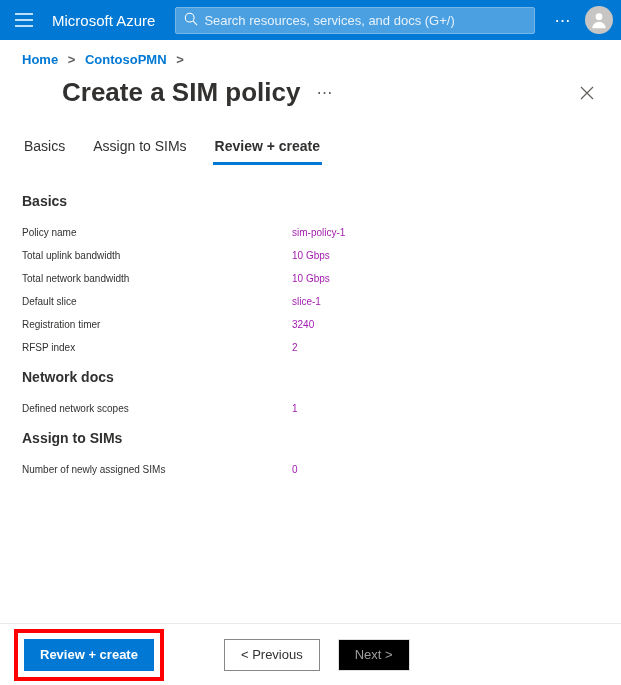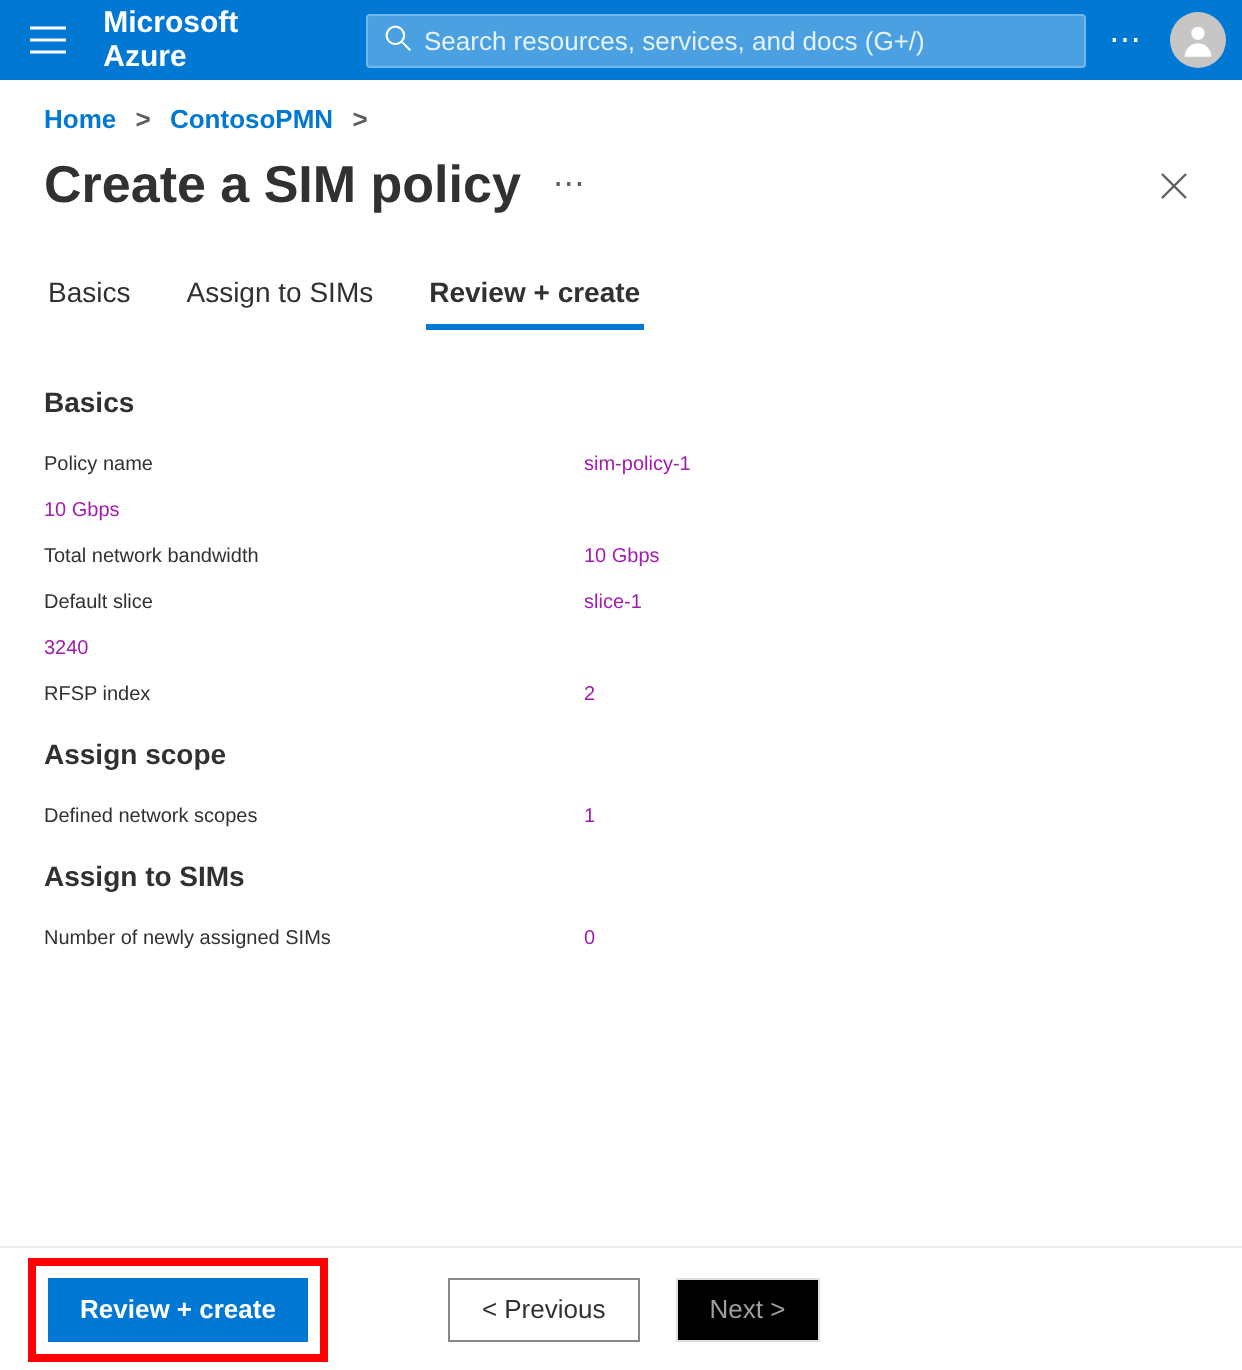--- a/index.html
+++ b/index.html
@@ -22,21 +22,21 @@
       gap: 8px;
       color: #fff;
     }
     .hamburger-icon {
       width: 32px; height: 32px;
       display: flex; align-items: center; justify-content: center;
       cursor: pointer;
     }
     .brand {
       font-size: 15px;
-      font-weight: 700;
+      font-weight: 400;
       padding: 0 12px 0 4px;
     }
     .searchbox {
       flex: 0 0 360px;
       height: 27px;
       background: #4ba0e1;
       border: 1px solid #74b7eb;
       border-radius: 2px;
       display: flex;
       align-items: center;
@@ -80,20 +80,21 @@
       font-size: 13px;
       color: #0078d4;
       font-weight: bold;
     }
     .breadcrumb .bc-item { color:#0078d4; cursor:pointer; }
     .breadcrumb .sep { color:#605e5c; padding: 0 6px; }
     .page-header {
       display:flex;
       align-items:center;
       padding: 4px 22px 14px;
+      margin-left: 40px;
     }
     .page-title {
       font-size: 26px;
       font-weight: 600;
       color:#323130;
     }
     .title-ellipsis {
       margin-left: 16px;
       color:#605e5c;
       font-size: 16px;
@@ -247,39 +248,41 @@
 </div>
 
 <div class="content">
 
   <div class="section-heading">Basics</div>
   <div class="kv-row">
       <div class="kv-label">Policy name</div>
       <div class="kv-value">sim-policy-1</div>
     </div>
   <div class="kv-row">
+      <div class="kv-label">Total uplink bandwidth</div>
       <div class="kv-value">10 Gbps</div>
     </div>
   <div class="kv-row">
       <div class="kv-label">Total network bandwidth</div>
       <div class="kv-value">10 Gbps</div>
     </div>
   <div class="kv-row">
       <div class="kv-label">Default slice</div>
       <div class="kv-value">slice-1</div>
     </div>
   <div class="kv-row">
+      <div class="kv-label">Registration timer</div>
       <div class="kv-value">3240</div>
     </div>
   <div class="kv-row">
       <div class="kv-label">RFSP index</div>
       <div class="kv-value">2</div>
     </div>
 
-  <div class="section-heading">Assign scope</div>
+  <div class="section-heading">Network docs</div>
   <div class="kv-row">
       <div class="kv-label">Defined network scopes</div>
       <div class="kv-value">1</div>
     </div>
 
   <div class="section-heading">Assign to SIMs</div>
   <div class="kv-row">
       <div class="kv-label">Number of newly assigned SIMs</div>
       <div class="kv-value">0</div>
     </div>

